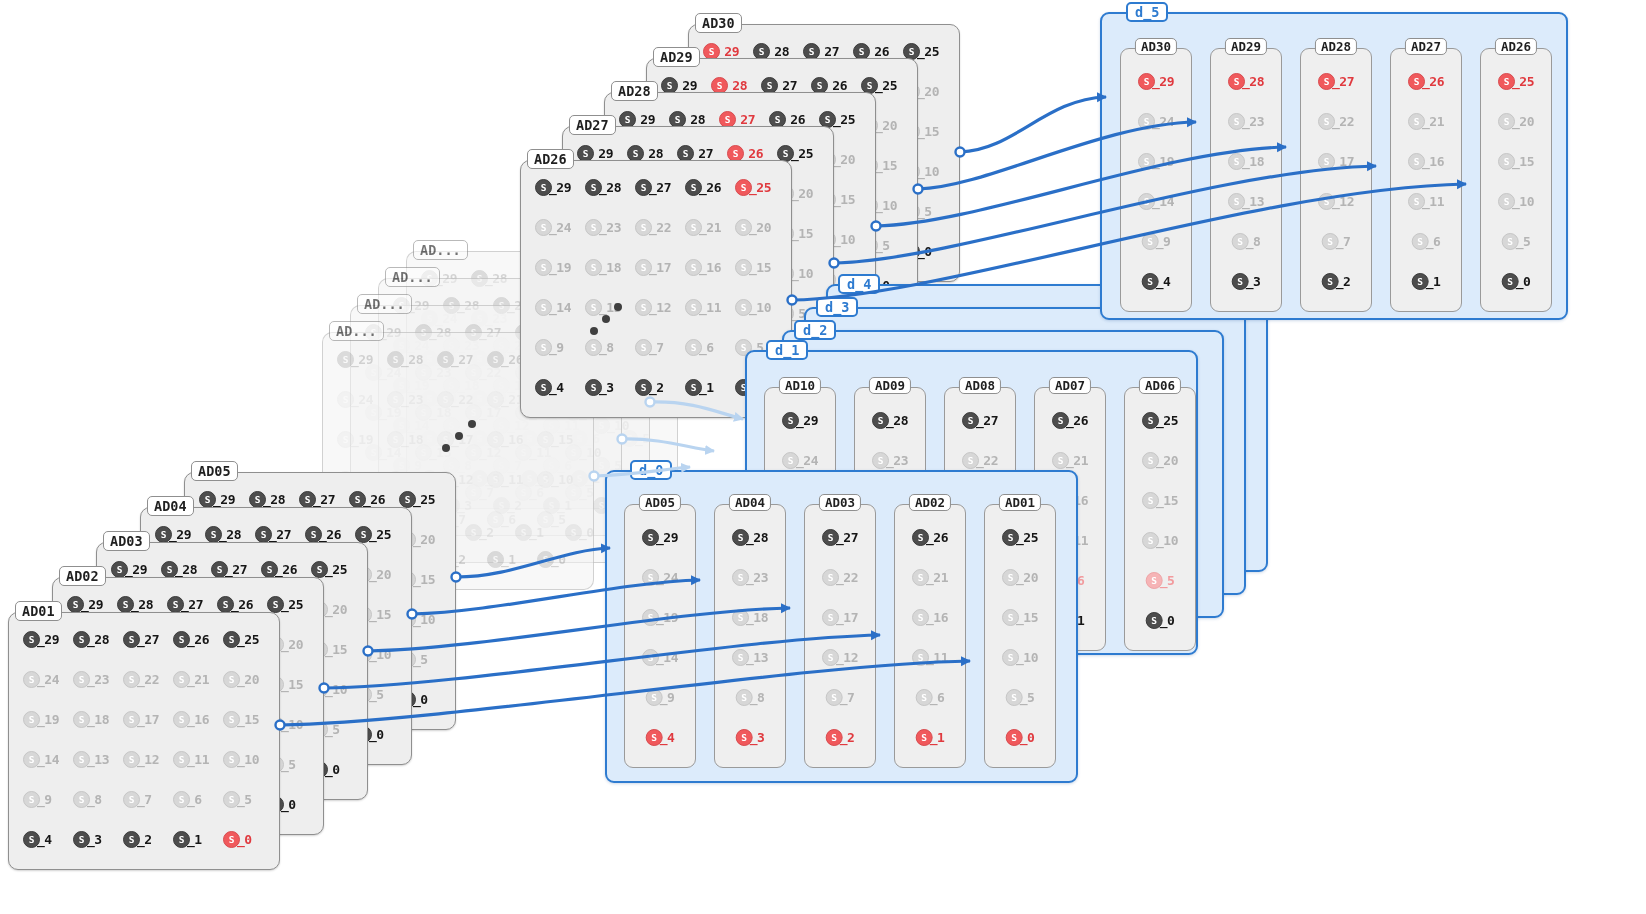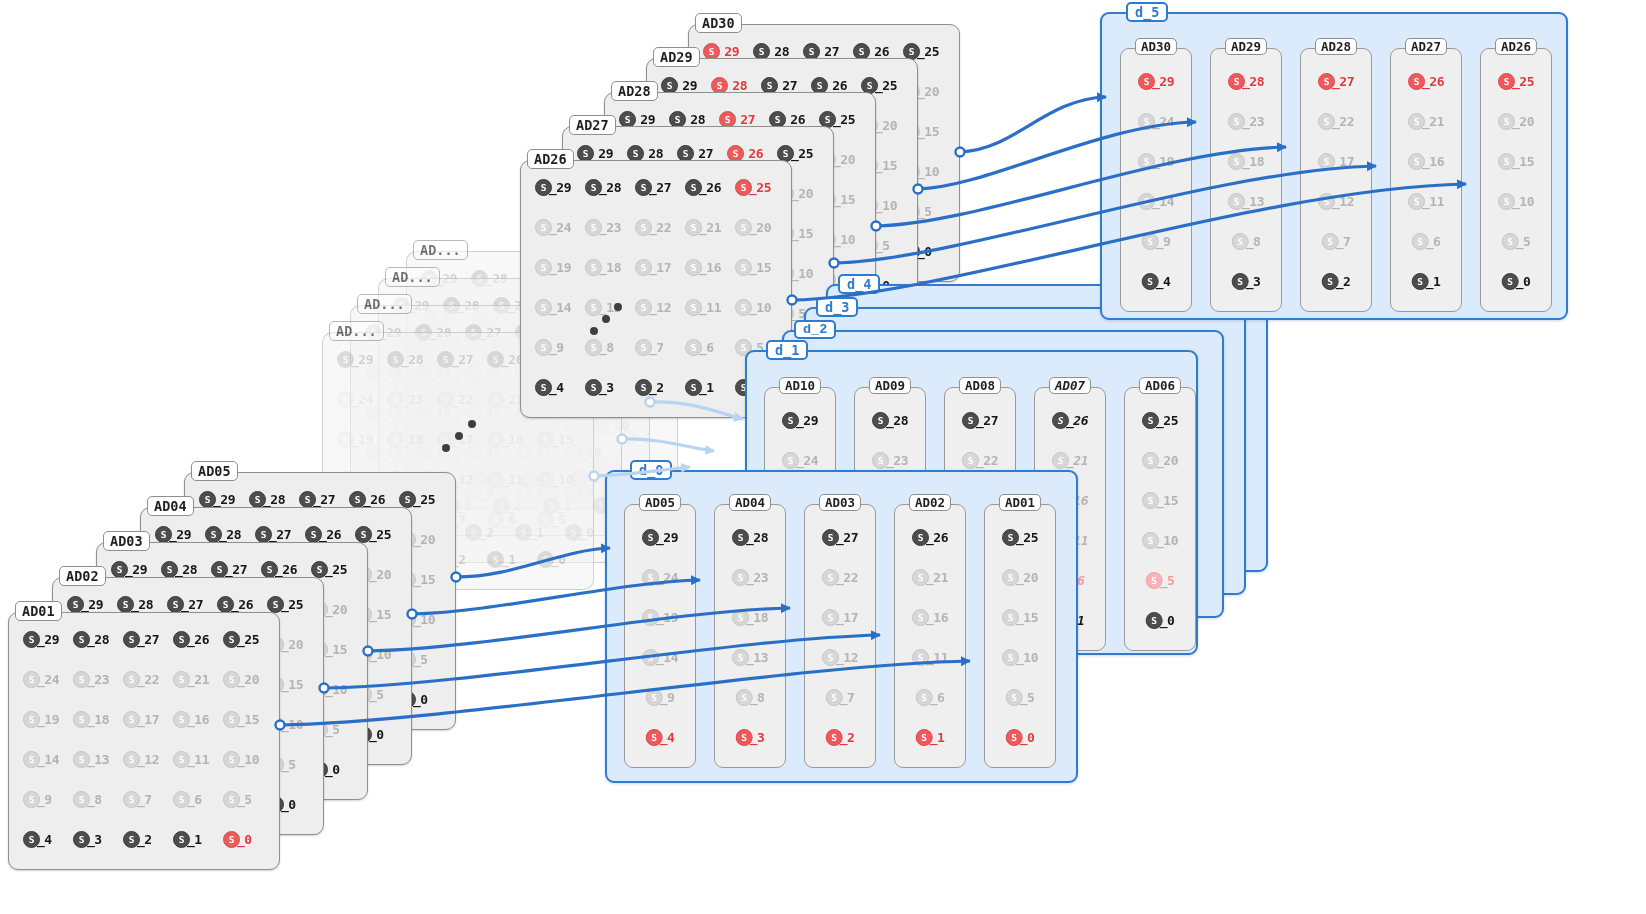--- a/index.html
+++ b/index.html
@@ -1822,21 +1822,21 @@
         <span class="clbl">_0</span>
       </span>
     </div>
     <div class="group" style="left: 826px; top: 284px; width: 442px; height: 288px;">
       <div class="gtab" style="left: 10px;">d_4</div>
     </div>
     <div class="group" style="left: 804px; top: 307px; width: 442px; height: 288px;">
       <div class="gtab" style="left: 10px;">d_3</div>
     </div>
     <div class="group" style="left: 782px; top: 330px; width: 442px; height: 288px;">
-      <div class="gtab" style="left: 10px; font-family: Liberation Mono, monospace;">d_2</div>
+      <div class="gtab" style="left: 10px;">d_2</div>
     </div>
     <div class="group" style="left: 745px; top: 350px; width: 453px; height: 305px;">
       <div class="gtab" style="left: 19px;">d_1</div>
       <div class="gcol" style="left: 17px; top: 35px;">
         <div class="coltab">AD10</div>
         <span class="chip dark" style="top: 22px;">
           <span class="cdot">S</span>
           <span class="clbl">_29</span>
         </span>
         <span class="chip faded" style="top: 62px;">
@@ -1907,21 +1907,21 @@
         </span>
         <span class="chip fadedred" style="top: 182px;">
           <span class="cdot">S</span>
           <span class="clbl">_7</span>
         </span>
         <span class="chip dark" style="top: 222px;">
           <span class="cdot">S</span>
           <span class="clbl">_2</span>
         </span>
       </div>
-      <div class="gcol" style="left: 287px; top: 35px; font-style: italic;">
+      <div class="gcol" style="left: 287px; top: 35px;">
         <div class="coltab">AD07</div>
         <span class="chip dark" style="top: 22px;">
           <span class="cdot">S</span>
           <span class="clbl">_26</span>
         </span>
         <span class="chip faded" style="top: 62px;">
           <span class="cdot">S</span>
           <span class="clbl">_21</span>
         </span>
         <span class="chip faded" style="top: 102px;">

